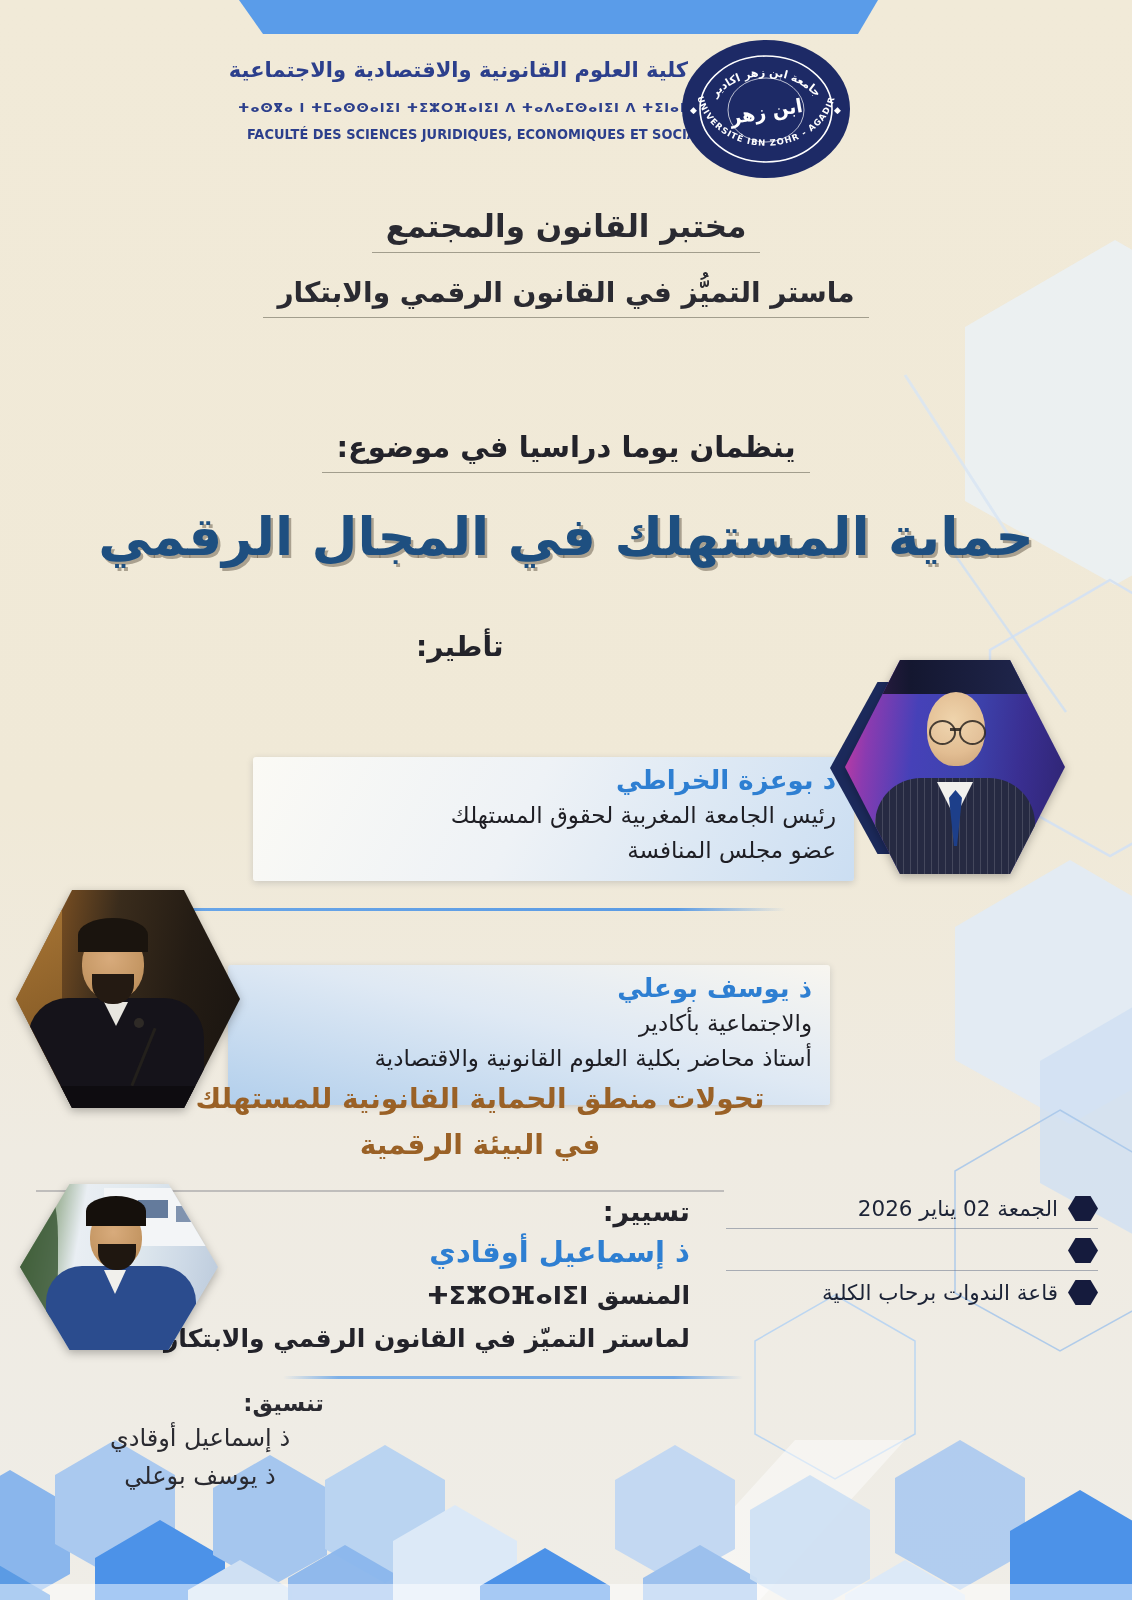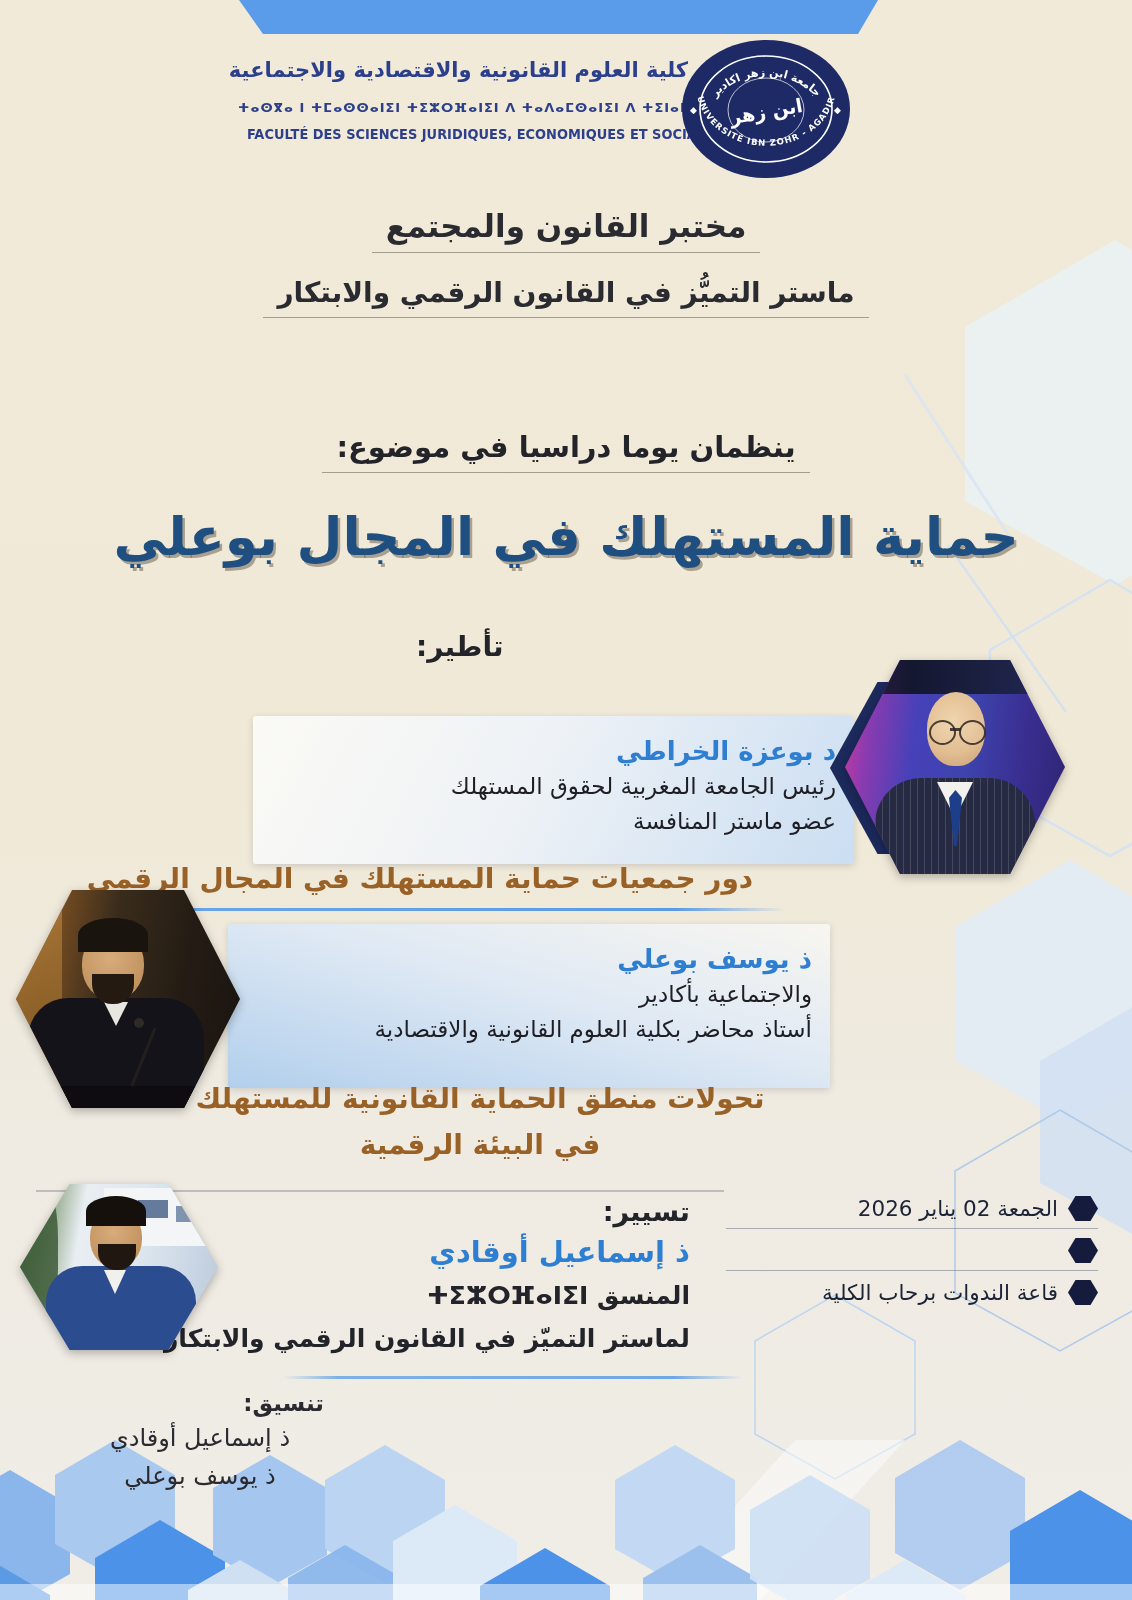--- a/index.html
+++ b/index.html
@@ -18,21 +18,21 @@
   
   .line-center{text-align:center;z-index:2;color:#2a2a31;}
   .u-span{display:inline-block;border-bottom:1.5px solid rgba(110,106,92,.6);padding:0 14px 8px 14px;}
   .lab-line{left:216px;top:208px;width:700px;font-size:31px;font-weight:600;}
   .master-line{left:166px;top:276px;width:800px;font-size:28px;font-weight:600;}
   .intro-line{left:216px;top:430px;width:700px;font-size:29px;font-weight:bold;color:#23232a;}
   .main-title{left:66px;top:506px;width:1000px;text-align:center;font-size:53px;font-weight:800;color:#1e4f80;
     text-shadow:2.5px 3px 0 rgba(72,60,44,.42);z-index:2;}
   .framing{left:416px;top:630px;width:300px;text-align:left;font-size:28px;font-weight:bold;color:#23232a;z-index:2;}
   
-  .panel{z-index:2;border-radius:3px;box-shadow:0 2px 7px rgba(40,50,70,.18);padding:20px 18px;text-align:right;}
+  .panel{z-index:2;border-radius:3px;box-shadow:0 2px 7px rgba(40,50,70,.18);padding:8px 18px;text-align:right;margin-top:41px;}
   .panel1{left:253px;top:716px;width:565px;height:108px;
     background:linear-gradient(118deg,#fbfaf5 0%,#eef2f6 45%,#cbdef2 100%);}
   .panel2{left:228px;top:924px;width:566px;height:124px;
     background:linear-gradient(to bottom left,#f8f6f0 0%,#dfe9f4 45%,#b2cfec 100%);}
   .sp-name{font-size:26px;font-weight:bold;color:#2e7fd2;margin-bottom:3px;}
   .sp-role{font-size:23px;font-weight:normal;color:#1e1e24;line-height:1.5;}
   .topic{z-index:2;text-align:center;font-size:28px;font-weight:bold;color:#9a6126;}
   .topic1{left:40px;top:862px;width:760px;}
   .topic2a{left:130px;top:1082px;width:700px;}
   .topic2b{left:130px;top:1128px;width:700px;}
@@ -171,44 +171,43 @@
     <span class="u-span nowrap">مختبر القانون والمجتمع</span>
   </div>
   <div class="abs line-center master-line rtl">
     <span class="u-span nowrap">ماستر التميُّز في القانون الرقمي والابتكار</span>
   </div>
 
   <div class="abs line-center intro-line rtl">
     <span class="u-span nowrap">ينظمان يوما دراسيا في موضوع:</span>
   </div>
 
-  <div class="abs main-title rtl nowrap">حماية المستهلك في المجال بوعلي</div>
+  <div class="abs main-title rtl nowrap">حماية المستهلك في المجال الرقمي</div>
 
   <div class="abs framing rtl">تأطير:</div>
 
   <div class="abs panel panel1 rtl">
     <div class="sp-name nowrap">د بوعزة الخراطي</div>
     <div class="sp-role nowrap">رئيس الجامعة المغربية لحقوق المستهلك</div>
-    <div class="sp-role nowrap">عضو ماستر المنافسة</div>
+    <div class="sp-role nowrap">عضو مجلس المنافسة</div>
   </div>
   <div class="abs hex-side navy-arrow"></div>
   <div class="abs photo-wrap pw1">
     <div class="photo hex-side">
       <div class="p1-bg"></div>
         <div class="p1-band"></div>
       <div class="p1-suit"></div>
         <div class="p1-shirt"></div>
         <div class="p1-tie"></div>
       <div class="p1-head"></div>
       <div class="p1-glass g-l"></div>
         <div class="p1-glass g-r"></div>
         <div class="p1-bridge"></div>
     </div>
   </div>
-  <div class="abs topic topic1 rtl nowrap">دور جمعيات حماية المستهلك في المجال الرقمي</div>
   <div class="abs blueline blueline1"></div>
 
   <div class="abs panel panel2 rtl">
     <div class="sp-name nowrap">ذ يوسف بوعلي</div>
     <div class="sp-role nowrap">والاجتماعية بأكادير</div>
     <div class="sp-role nowrap">أستاذ محاضر بكلية العلوم القانونية والاقتصادية</div>
   </div>
   <div class="abs photo-wrap pw2">
     <div class="photo hex-side">
       <div class="p2-bg"></div>

